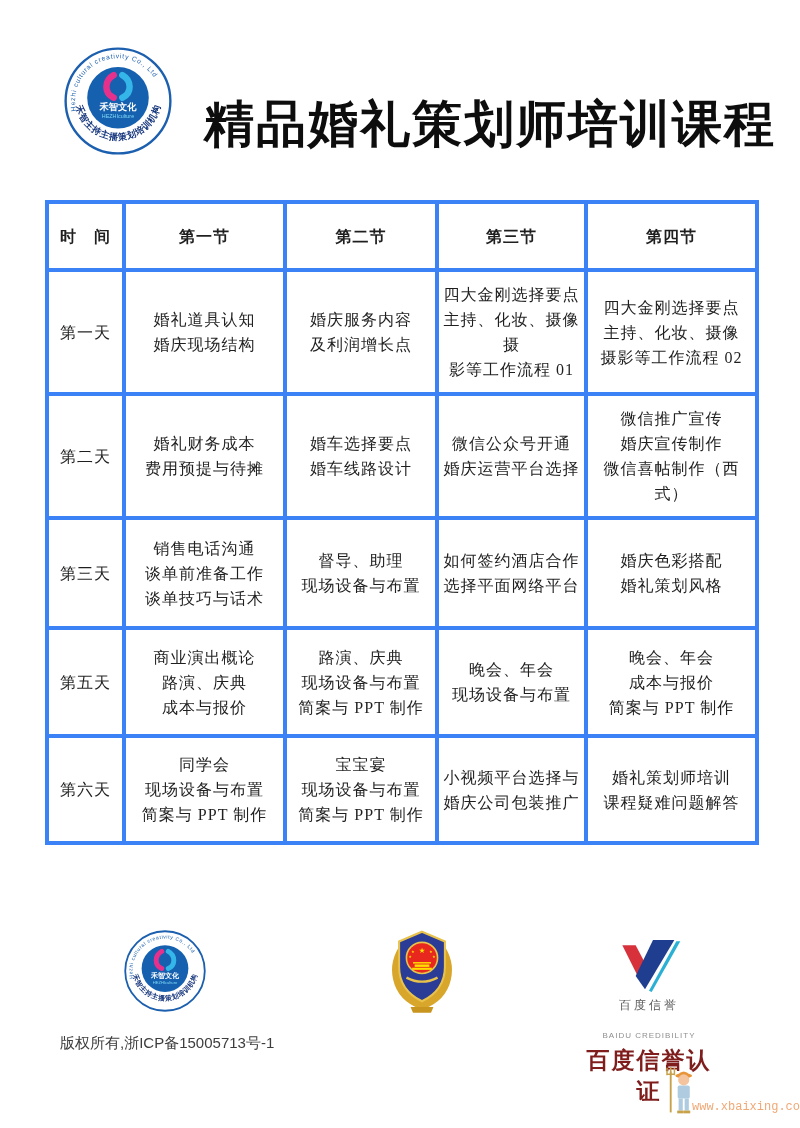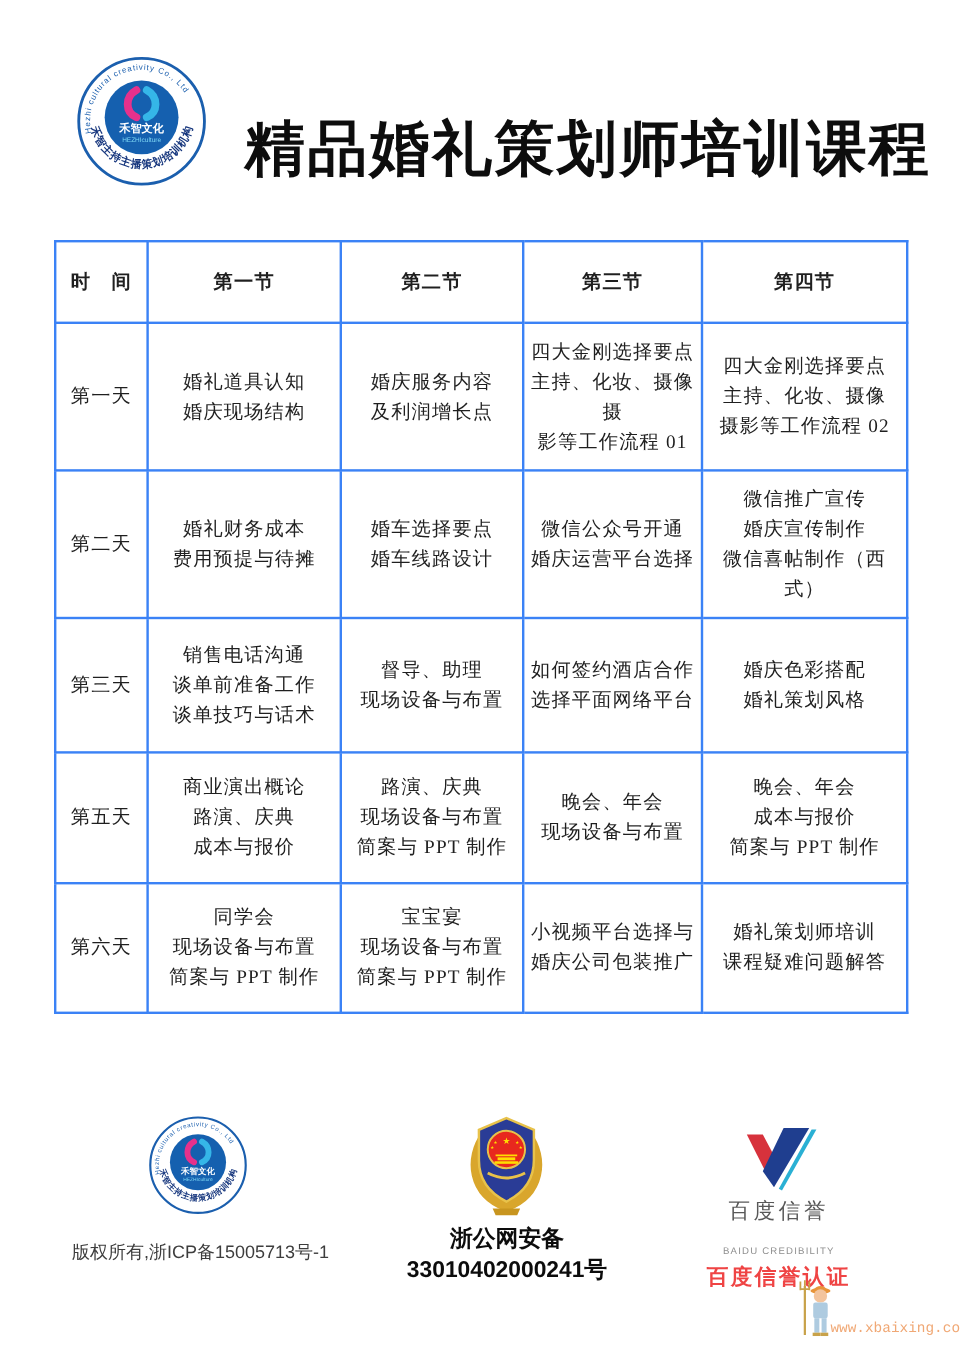--- a/index.html
+++ b/index.html
@@ -13,21 +13,21 @@
     position:absolute;left:188px;top:80px;margin:16px;white-space:nowrap;
     font-size:50px;line-height:56px;font-weight:bold;letter-spacing:2px;color:#0d0d0d;
     font-family:"Liberation Serif",serif;
   }
   
   .course-table{
     position:absolute;left:45px;top:200px;width:710px;height:645px;
     border-collapse:collapse;table-layout:fixed;
   }
   .course-table th,.course-table td{
-    border:2px solid #3b82f6;text-align:center;vertical-align:middle;
+    border:4px solid #3b82f6;text-align:center;vertical-align:middle;
     font-size:16px;line-height:25px;letter-spacing:1px;color:#1f1f1f;
     white-space:pre-line;padding:2px 3px;font-family:"Liberation Serif",serif;
   }
   .course-table th{font-weight:bold;}
   .course-table thead tr{height:68px;}
   .course-table tbody tr:nth-of-type(1){height:100px;}
   .course-table tbody tr:nth-of-type(2){height:94px;}
   .course-table tbody tr:nth-of-type(3){height:96px;}
   .course-table tbody tr:nth-of-type(4){height:94px;}
   .course-table tbody tr:nth-of-type(5){height:93px;}
@@ -41,23 +41,23 @@
   .police-badge{position:absolute;left:385px;top:926px;width:74px;height:90px;}
   .police-text{
     position:absolute;left:300px;top:1019px;width:245px;text-align:center;
     font-size:19px;font-weight:bold;color:#0c0c0c;font-family:"Liberation Sans",sans-serif;
   }
   .baidu-block{
     position:absolute;left:583px;top:936px;width:132px;text-align:center;
     font-family:"Liberation Sans",sans-serif;
   }
   .baidu-v{display:block;width:74px;height:60px;margin:0 auto;}
-  .baidu-cn{font-size:18px;color:#585858;letter-spacing:3px;margin-top:1px;}
+  .baidu-cn{font-size:12px;color:#585858;letter-spacing:3px;margin-top:1px;}
   .baidu-en{font-size:8px;color:#8f8f8f;letter-spacing:1px;margin-top:17px;}
-  .baidu-cert{font-size:18px;color:#ef4444;font-weight:bold;letter-spacing:2px;margin-top:5px;}
+  .baidu-cert{font-size:23px;color:#7f1d1d;font-weight:bold;letter-spacing:2px;margin-top:5px;}
   
   .wm-icon{position:absolute;left:664px;top:1066px;width:32px;height:52px;}
   .wm-name{
     position:absolute;left:698px;top:1068px;white-space:nowrap;
     font-size:28px;font-weight:bold;letter-spacing:4px;font-family:"Liberation Sans",sans-serif;
   }
   .wm-c0{color:#f0923e;} .wm-c1{color:#f4b152;} .wm-c2{color:#7cb832;}
   .wm-url{
     position:absolute;left:692px;top:1100px;font-size:12px;color:#f0a875;
     font-family:"Liberation Mono",monospace;letter-spacing:0px;white-space:nowrap;
@@ -203,21 +203,20 @@
     <text x="45" y="33" font-size="9" fill="#ffde00" text-anchor="middle">★</text>
     <text x="34" y="33" font-size="4.5" fill="#ffde00" text-anchor="middle">★</text>
     <text x="56" y="33" font-size="4.5" fill="#ffde00" text-anchor="middle">★</text>
     <text x="30.5" y="39" font-size="4.5" fill="#ffde00" text-anchor="middle">★</text>
     <text x="59.5" y="39" font-size="4.5" fill="#ffde00" text-anchor="middle">★</text>
     <path d="M34,45 h22" stroke="#ffde00" stroke-width="1.8"></path>
     <rect x="36" y="47" width="18" height="3" fill="#ffde00"></rect>
     <rect x="33" y="51" width="24" height="2.6" fill="#ffde00"></rect>
     <path d="M26,63 Q45,73 64,63" stroke="#e8c24a" stroke-width="3" fill="none"></path>
   </svg>
-  <div class="police-text">浙公网安备 33010402000241号</div>
 
   <div class="baidu-block">
     <svg class="baidu-v" viewBox="0 0 100 90">
       <polygon points="10,14 30,14 48,48 36,66" fill="#d7323c"></polygon>
       <polygon points="56,6 88,6 44,80 30,60" fill="#1f3e8f"></polygon>
       <polygon points="91,8 97,8 54,84 50,82" fill="#2ab0d4"></polygon>
     </svg>
     <div class="baidu-cn">百度信誉</div>
     <div class="baidu-en">BAIDU CREDIBILITY</div>
     <div class="baidu-cert">百度信誉认证</div>

